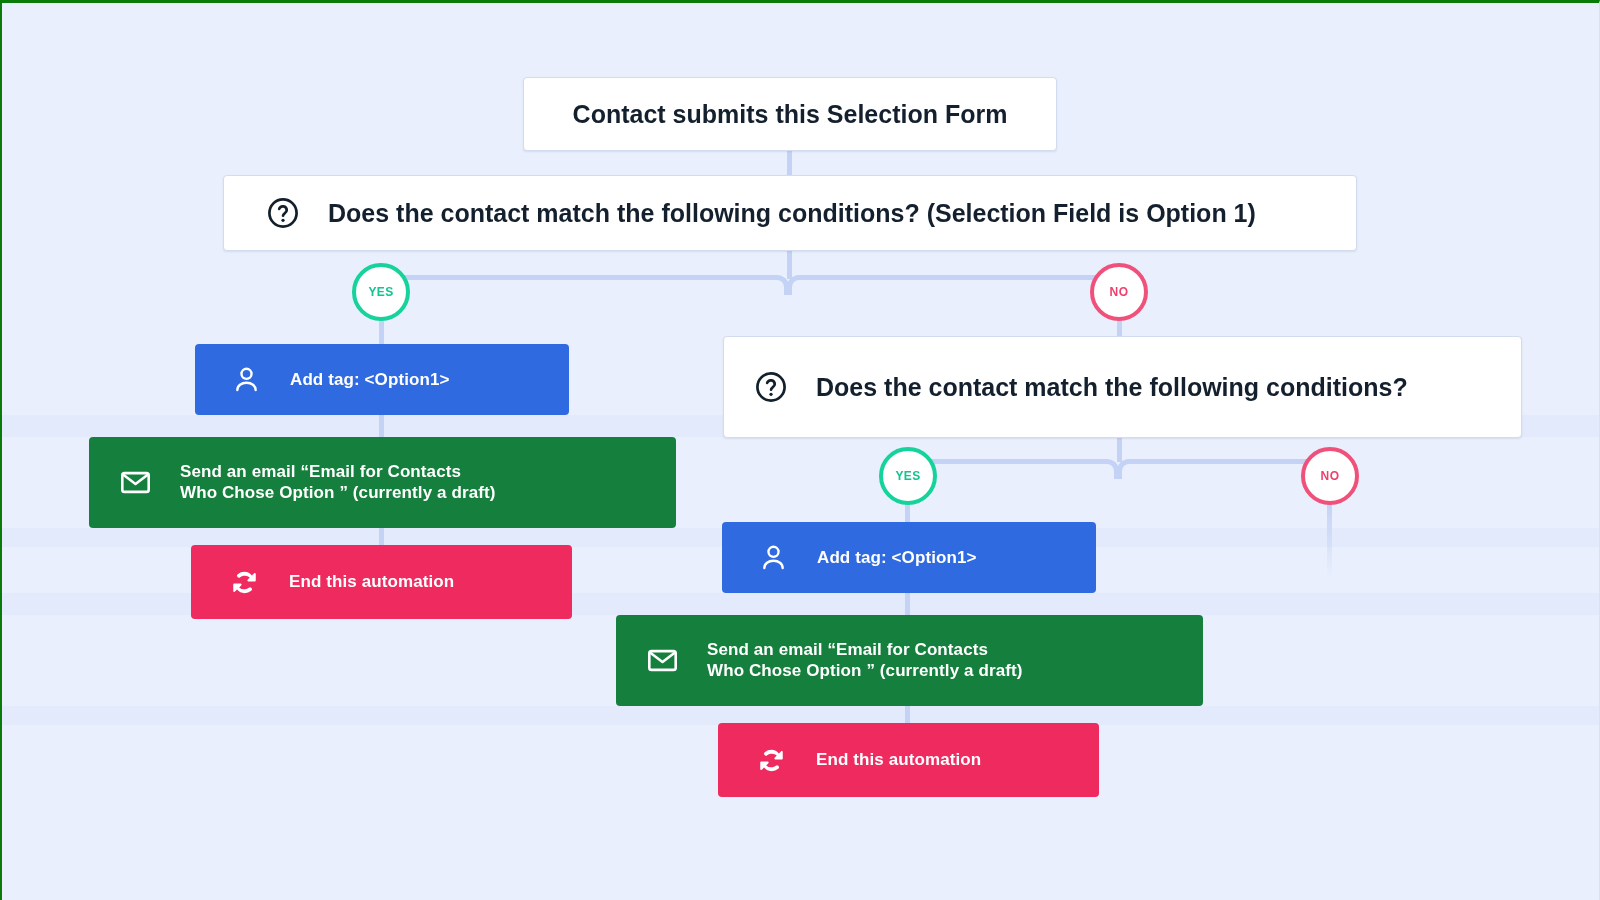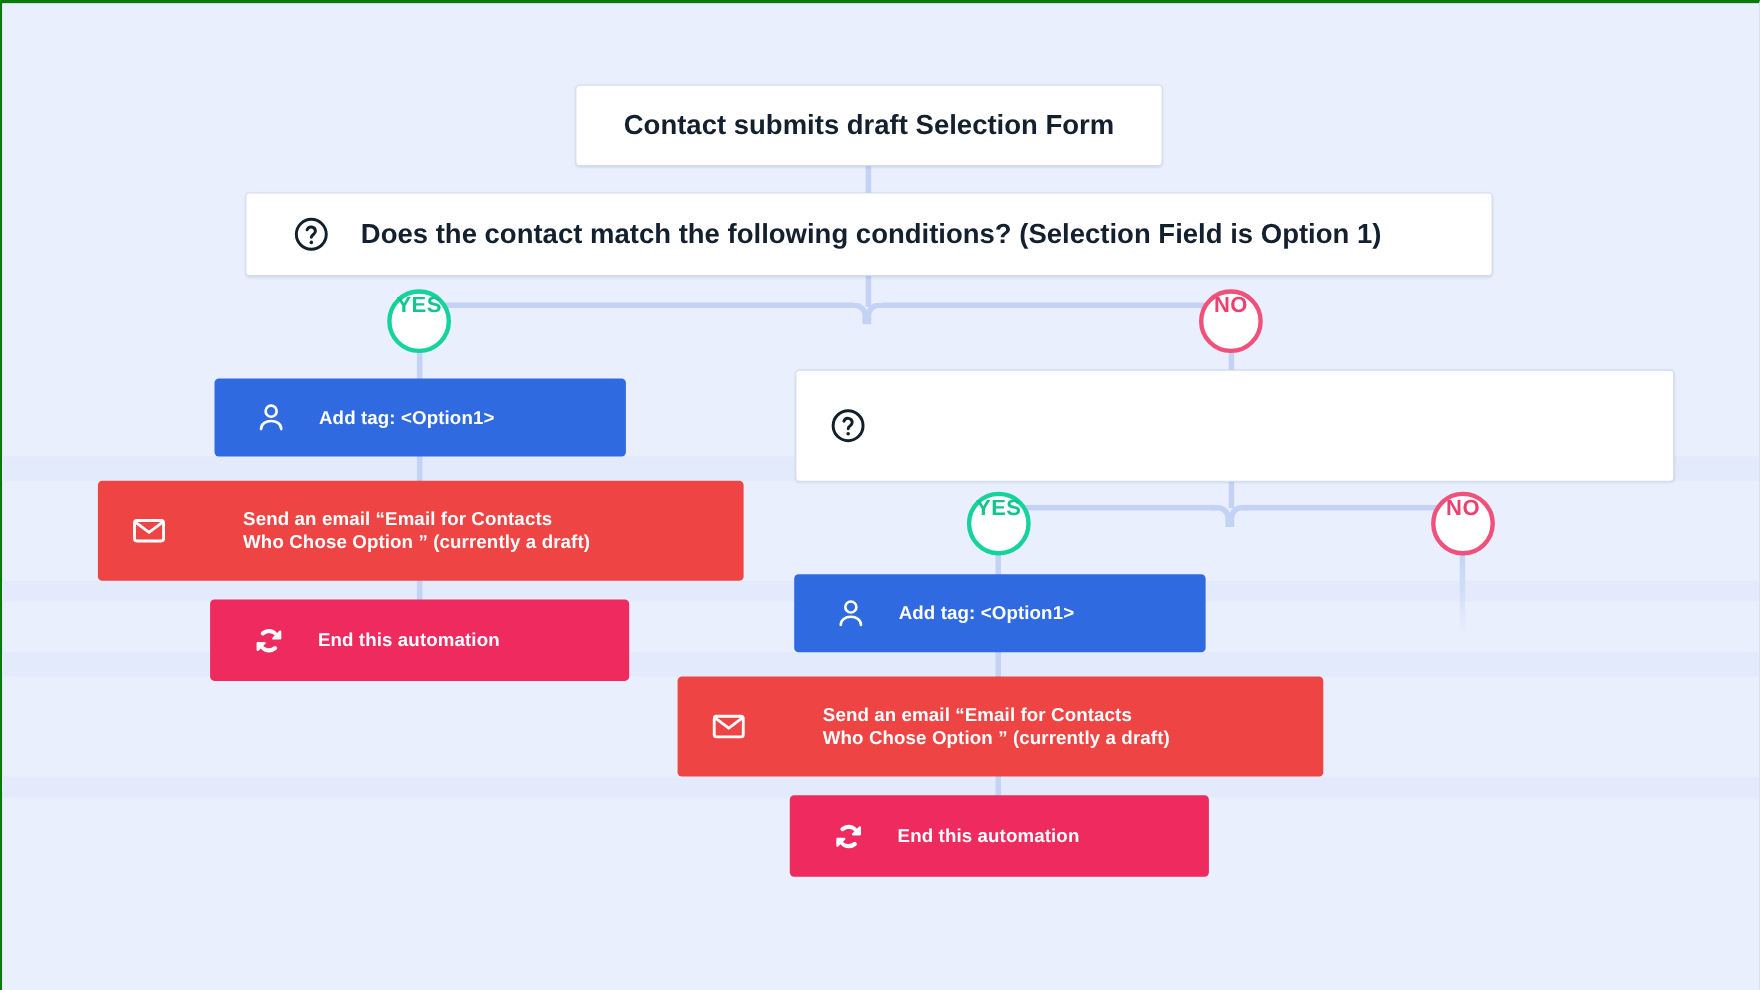--- a/index.html
+++ b/index.html
@@ -64,21 +64,21 @@
   }
 
   .node-white {
     background: #ffffff;
     border: 1px solid #d3dcee;
     box-shadow: 0 1px 2px rgba(32, 52, 100, 0.10);
     color: #1b2430;
   }
 
   .node-blue   { background: #2f6ae1; color: #ffffff; }
-  .node-navy   { background: #ef4444; color: #ffffff; gap: 41px; }
+  .node-navy   { background: #15803d; color: #ffffff; }
   .node-pink   { background: #ee2a5f; color: #ffffff; }
 
   .node-title {
     font-weight: 700;
     line-height: 1.22;
   }
 
   .trigger-title {
     font-size: 25px;
     font-weight: 700;
@@ -107,22 +107,23 @@
   }
 
   .icon svg { display: block; }
 
   
   .badge {
     position: absolute;
     border-radius: 50%;
     background: #ffffff;
     display: flex;
+    align-items: center;
     justify-content: center;
-    font-size: 20px;
+    font-size: 12px;
     font-weight: 700;
     letter-spacing: 0.4px;
     z-index: 5;
   }
   .badge-yes { border: 4px solid #15d39a; color: #12c48f; }
   .badge-no  { border: 4px solid #f0517b; color: #ef3f6e; }
 
   
 
   
@@ -180,21 +181,21 @@
   <div class="conn conn-v" style="left:903px; top:500px; height:22px;"></div>
 
   <div class="conn-fade" style="left:1325px; top:500px; height:74px;"></div>
 
   <div class="step-band" style="left:0px; top:590px; width:1600px; height:22px;"></div>
   <div class="conn conn-v" style="left:903px; top:588px; height:26px;"></div>
   <div class="step-band" style="left:0px; top:703px; width:1600px; height:19px;"></div>
   <div class="conn conn-v" style="left:903px; top:701px; height:22px;"></div>
 
   <div id="trigger" class="node node-white">
-    <span class="trigger-title">Contact submits draft Selection Form</span>
+    <span class="trigger-title">Contact submits this Selection Form</span>
   </div>
 
   <div id="cond1" class="node node-white">
     <span class="icon icon-gap-md">
       <svg width="34" height="34" viewBox="0 0 24 24" fill="none" stroke="#12202c" stroke-width="1.9">
         <circle cx="12" cy="12" r="9.6"></circle>
         <path d="M9.3 9.1a2.75 2.75 0 0 1 5.34.9c0 1.9-2.6 2.3-2.6 3.9" stroke-linecap="round"></path>
         <circle cx="12.02" cy="17.2" r="1.15" fill="#12202c" stroke="none"></circle>
       </svg>
     </span>
@@ -243,21 +244,21 @@
 
   <div id="cond2" class="node node-white">
     <span class="icon icon-gap-md">
       <svg width="34" height="34" viewBox="0 0 24 24" fill="none" stroke="#12202c" stroke-width="1.9">
         <circle cx="12" cy="12" r="9.6"></circle>
         <path d="M9.3 9.1a2.75 2.75 0 0 1 5.34.9c0 1.9-2.6 2.3-2.6 3.9" stroke-linecap="round"></path>
         <circle cx="12.02" cy="17.2" r="1.15" fill="#12202c" stroke="none"></circle>
       </svg>
     </span>
     <span class="cond-title">
-      <br>
+      <span>Does the contact match the following conditions?</span><br>
     </span>
   </div>
 
   <div id="badge-yes-2" class="badge badge-yes">
     <span>YES</span>
   </div>
   <div id="badge-no-2" class="badge badge-no">
     <span>NO</span>
   </div>
 

